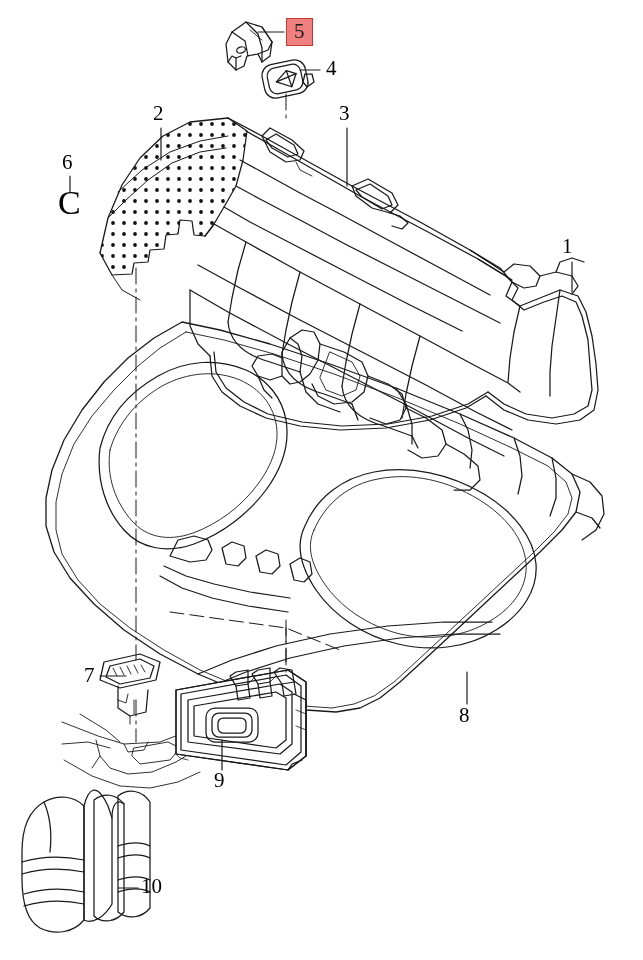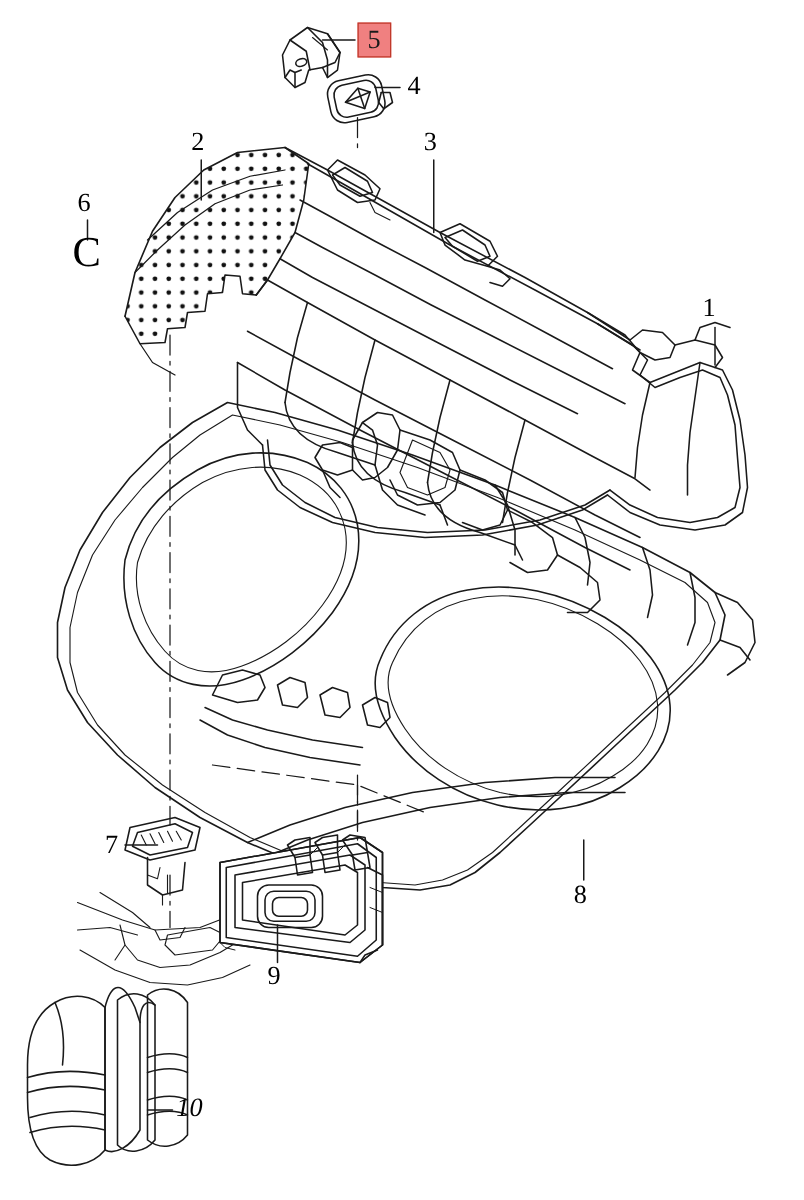--- a/index.html
+++ b/index.html
@@ -284,17 +284,17 @@
 
 <div class="callout" style="left:562px;top:236px;">1</div>
 <div class="callout" style="left:153px;top:103px;">2</div>
 <div class="callout" style="left:339px;top:103px;">3</div>
 <div class="callout" style="left:326px;top:58px;">4</div>
 <div class="callout hl" style="left:286px;top:18px;">5</div>
 <div class="callout" style="left:62px;top:152px;">6</div>
 <div class="callout" style="left:84px;top:665px;">7</div>
 <div class="callout" style="left:459px;top:705px;">8</div>
 <div class="callout" style="left:214px;top:770px;">9</div>
-<div class="callout" style="left:141px;top:876px;font-style:italic;">10</div>
+<div class="callout" style="left:141px;top:876px;">10</div>
 
 <div class="clipglyph" style="left:58px;top:186px;">C</div>
 
 </div>
 
 </body></html>

